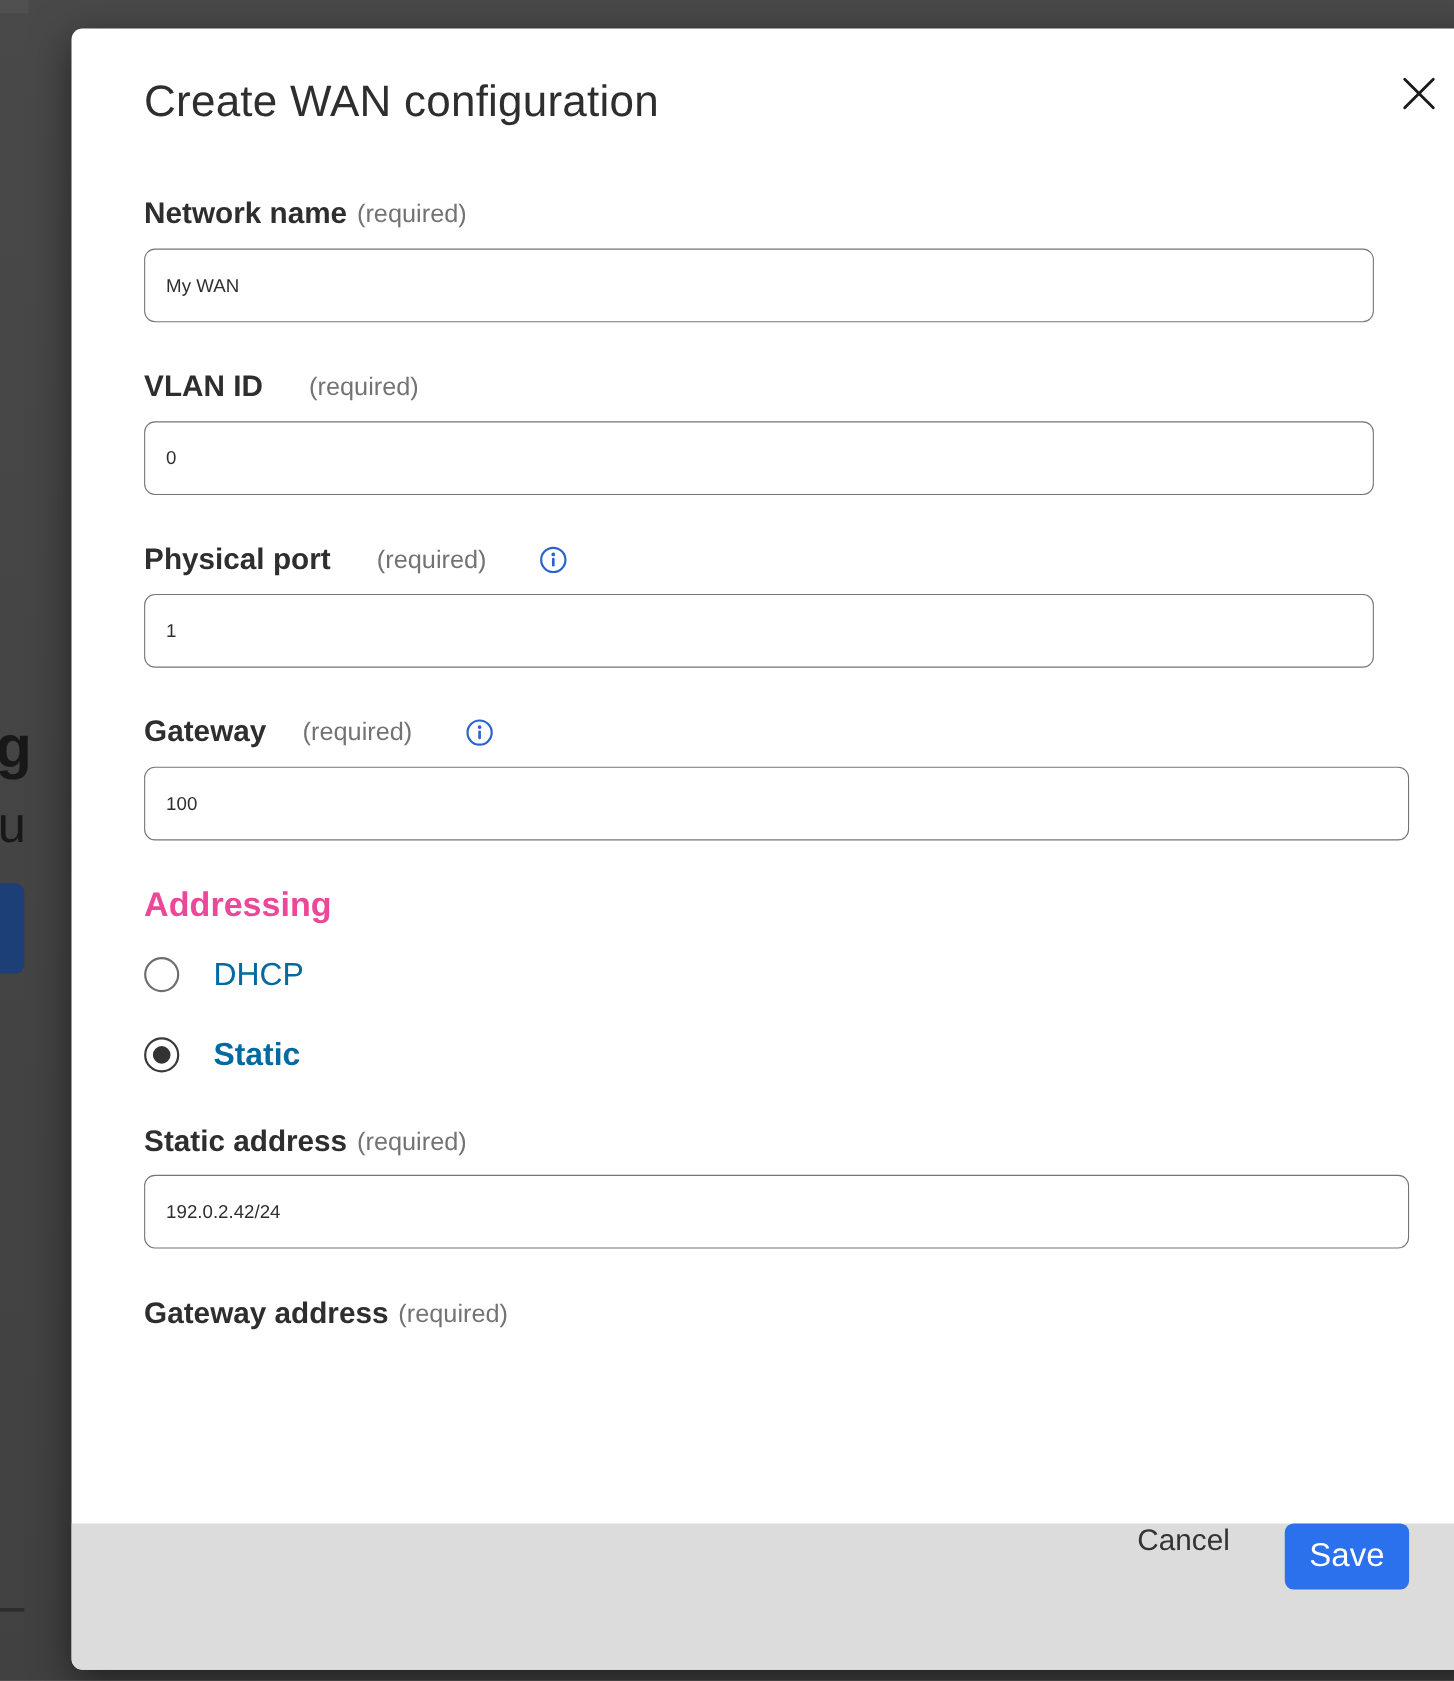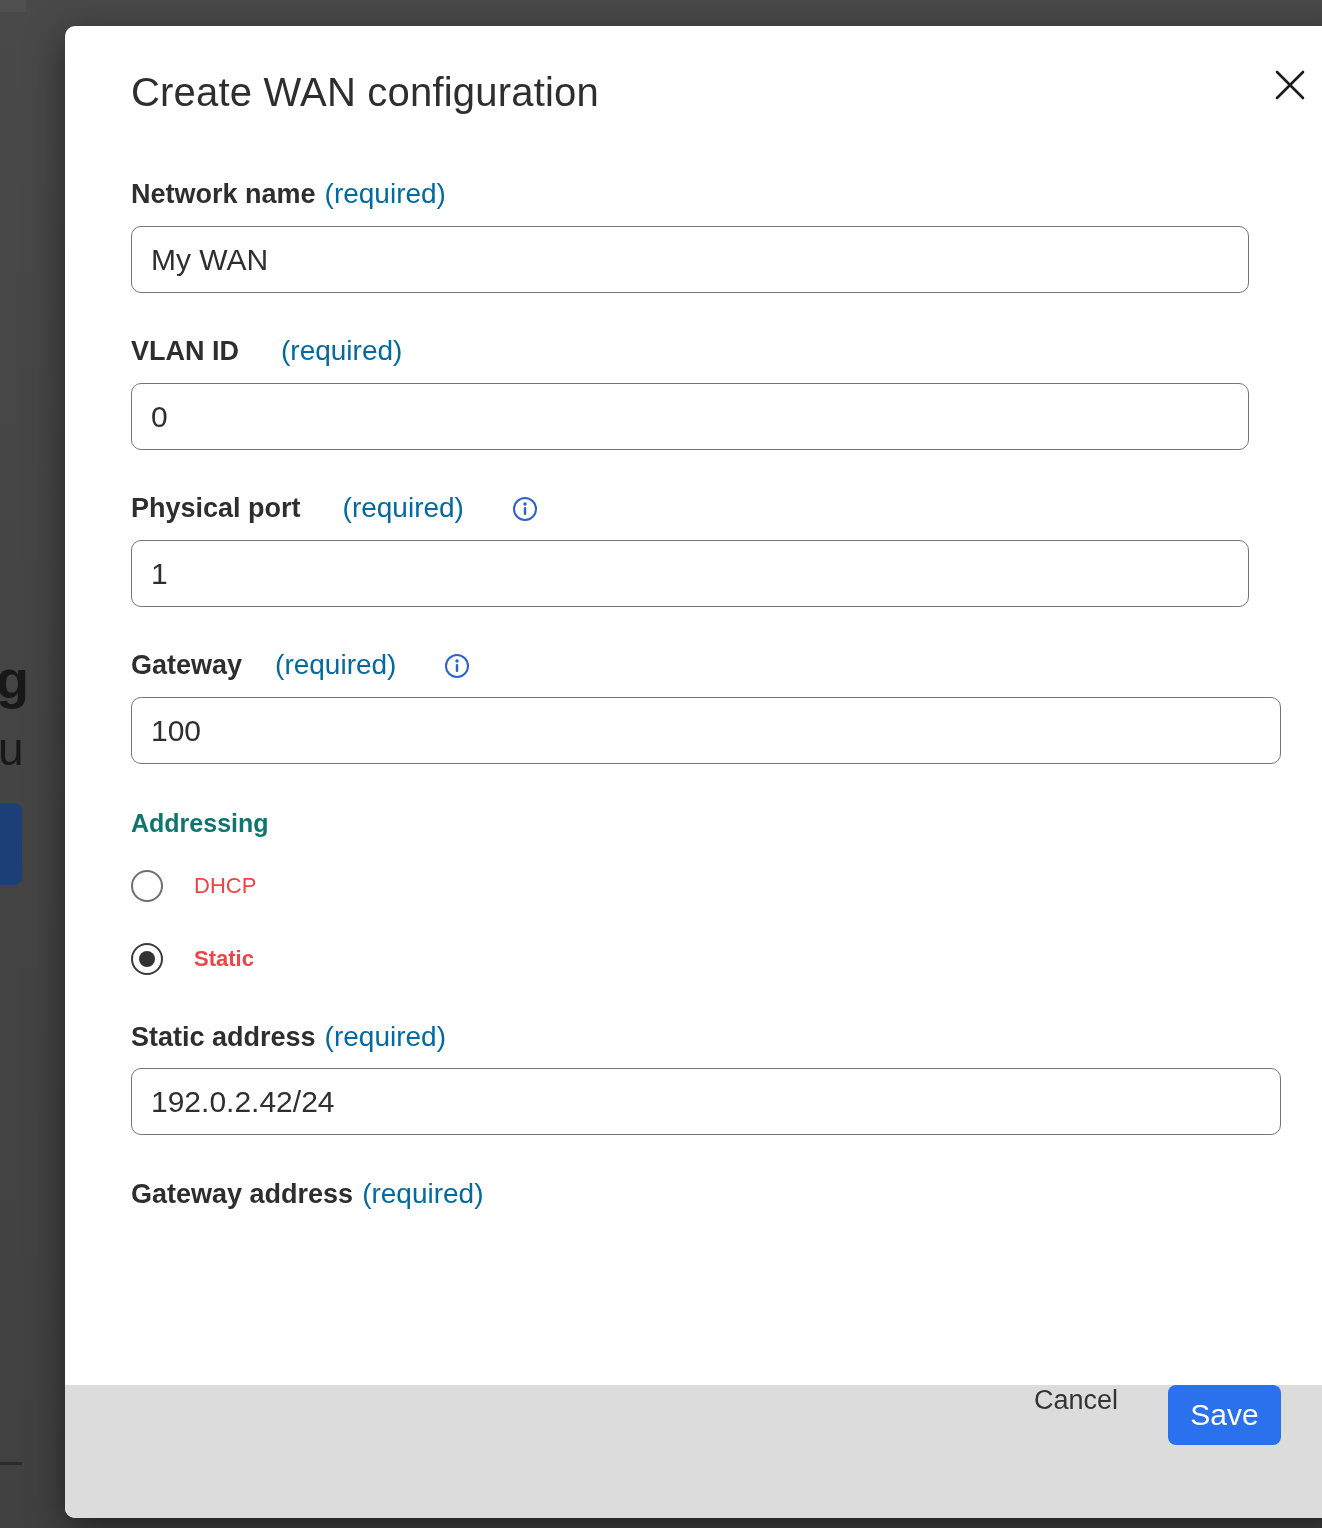--- a/index.html
+++ b/index.html
@@ -24,44 +24,44 @@
   
   .modal { position:absolute; left:22px; top:26px; width:1283px; height:1492px; background:#ffffff;
            border-radius:10px; box-shadow:0 10px 36px rgba(0,0,0,0.5); display:flex; flex-direction:column; overflow:hidden;margin-left:43px; }
   .modal-body { padding:0 67px 0 66px; display:flex; flex-direction:column; }
 
   .close-btn { position:absolute; top:40px; right:38px; width:40px; height:40px; display:flex; align-items:center; justify-content:center; cursor:pointer; background:none; border:none; }
 
   .title { margin-top:42px; font-size:40px; line-height:48px; font-weight:500; color:#2e2e2e; letter-spacing:0.2px; }
 
   .field-label { font-size:27px; line-height:32px; font-weight:700; color:#2e2e2e; display:flex; align-items:center; }
-  .field-label .req { font-weight:400; font-size:28px; color:#0369a1; margin-left:9px; }
+  .field-label .req { font-weight:400; font-size:23px; color:#737373; margin-left:9px; }
   .field-label .req.tight { margin-left:0; }
   .mt-first { margin-top:62px; }
   .mt-field { margin-top:42px;gap:33px; }
 
   .info-icon { margin-left:15px; display:inline-flex; transform:translateY(1px); }
 
   .text-input { margin-top:16px; height:67px; border:1.5px solid #757575; border-radius:10px; background:#fff;
-                display:flex; align-items:center; padding:0 19px; font-size:30px; color:#2f2f2f; }
+                display:flex; align-items:center; padding:0 19px; font-size:17px; color:#2f2f2f; }
   .text-input.narrow { width:calc(100% - 32px); }
   .text-input.wide { width:100%; }
   .text-input.focused { border:2.5px solid #2f73f1; box-shadow:0 0 0 3px #ffffff, 0 0 0 6px #2f73f1; height:68px; border-radius:9px; }
   .caret { display:inline-block; width:2.5px; height:32px; background:#2b2b2b; margin-left:2px; }
 
-  .section-heading { margin-top:43px; font-size:25px; line-height:32px; font-weight:700; color:#0f766e; }
+  .section-heading { margin-top:43px; font-size:31px; line-height:32px; font-weight:700; color:#ec4899; }
 
   .radio-row { display:flex; align-items:center; height:40px; cursor:pointer; }
   .radio-row.first { margin-top:27px; }
   .radio-row.second { margin-top:33px; }
   .radio { width:32px; height:32px; border-radius:50%; border:2.5px solid #6e6e6e; background:#fff; flex:none;
            display:flex; align-items:center; justify-content:center; }
   .radio.selected { border-color:#3a3a3a; }
   .radio.selected::after { content:""; width:16px; height:16px; border-radius:50%; background:#333333; }
-  .radio-label { margin-left:31px; font-size:22px; color:#ef4444; }
+  .radio-label { margin-left:31px; font-size:29px; color:#0369a1; }
   .radio-label.bold { font-weight:700; }
 
   .label-static { margin-top:42px; }
   .label-gateway { margin-top:43px; }
   .input-static { margin-top:15px; }
 
   .footer { margin-top:auto; height:133px; background:#dcdcdc; display:flex; align-items:flex-start; justify-content:flex-end;
             padding-right:67px; gap:50px; }
   .cancel-btn { background:none; border:none; font-size:27px; color:#333333; font-family:inherit; cursor:pointer; }
   .save-btn { width:113px; height:60px; border:none; border-radius:8px; background:#2b70ed; color:#ffffff;

